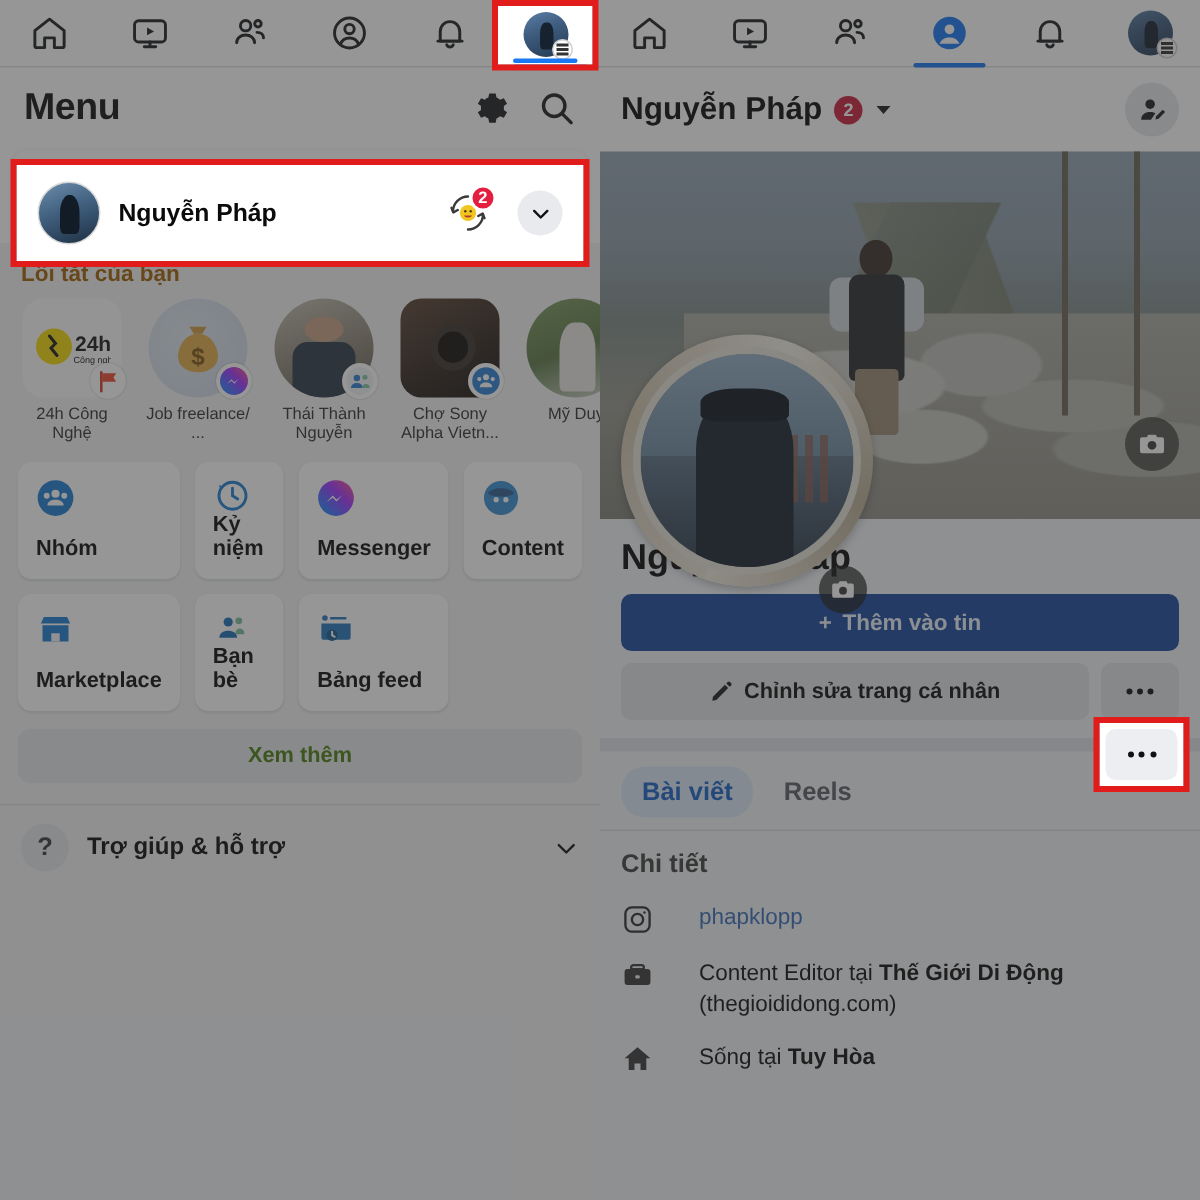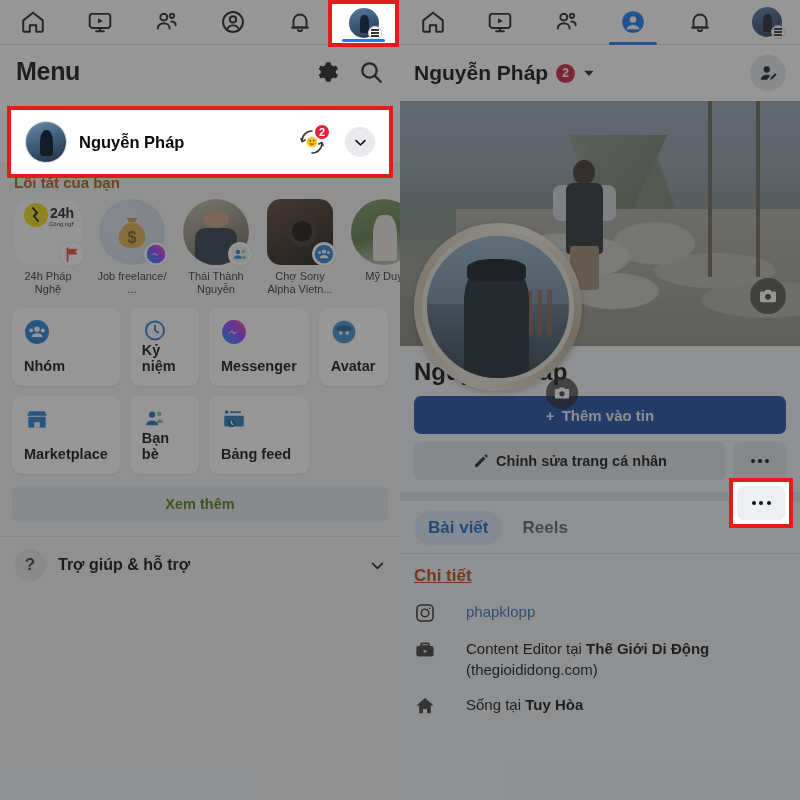--- a/index.html
+++ b/index.html
@@ -250,21 +250,21 @@
     width: 52px; height: 38px; border-radius: 7px; background: #e0e2e7;
     display: flex; align-items: center; justify-content: center; gap: 3px;
   }
   .btn-dots span { width: 4px; height: 4px; border-radius: 50%; background: #111; }
 
   .prof-divider { height: 9px; background: #dfe1e6; margin: 12px -14px 0 -14px; }
   .prof-tabs { display: flex; gap: 6px; padding: 10px 0 8px 0; }
   .ptab { padding: 7px 14px; border-radius: 16px; font-size: 17px; font-weight: bold; color: #5c5f64; }
   .ptab.active { background: #dbe7f6; color: #1b63c4; }
   .prof-sub { height: 1px; background: #d8dadf; margin: 0 -14px; }
-  .detail-title { font-size: 17px; font-weight: bold; color: #c2410c; padding: 12px 0 8px 0; text-decoration: underline; }
+  .detail-title { font-size: 17px; font-weight: bold; color: #404040; padding: 12px 0 8px 0; }
   .detail-row { display: flex; align-items: flex-start; gap: 30px; padding: 7px 0; }
   .detail-ico { width: 22px; height: 22px; flex: 0 0 22px; margin-top: 1px; }
   .detail-txt { font-size: 15px; line-height: 21px; color: #111; }
   .detail-txt.link { color: #3b6fb8; }
   .detail-txt b { font-weight: bold; }
 
   
   .hl { position: absolute; border: 4px solid #e21b1b; z-index: 90; pointer-events: none; }
   .hl-white { position: absolute; z-index: 88; pointer-events: none; }
 </style>
@@ -365,36 +365,36 @@
           </div>
         </div>
       </div>
 
       <div class="section-label">Lối tắt của bạn</div>
 
       <div class="shortcuts">
 
         <div class="sc">
           <div class="sc-imgwrap">
-            <div class="sc-img rsq" style="background:#fbfbfb; display:flex; justify-content:center;">
+            <div class="sc-img rsq" style="background:#fbfbfb; display:flex; align-items:center; justify-content:center;">
               <svg width="52" height="34" viewBox="0 0 52 34">
                 <circle cx="14" cy="16" r="12" fill="#f5d90a"></circle>
                 <path d="M11 9l4 5-3 3 4 5" stroke="#1a1a1a" stroke-width="2" fill="none" stroke-linecap="round"></path>
                 <text x="28" y="19" font-family="Liberation Sans" font-size="14" font-weight="bold" fill="#1a1a1a">24h</text>
                 <text x="27" y="27" font-family="Liberation Sans" font-size="6" fill="#1a1a1a">Công nghệ</text>
               </svg>
             </div>
             <div class="sc-badge">
               <svg width="17" height="17" viewBox="0 0 24 24">
                 <path d="M5 3v18" stroke="#d93a2b" stroke-width="2.4" stroke-linecap="round"></path>
                 <path d="M6 4h13l-2.5 4L19 12H6z" fill="#ef4b31"></path>
               </svg>
             </div>
           </div>
-          <div class="sc-label">24h Pháp Nghệ</div>
+          <div class="sc-label">24h Công Nghệ</div>
         </div>
 
         <div class="sc">
           <div class="sc-imgwrap">
             <div class="sc-img round" style="background:radial-gradient(circle at 40% 40%,#dfe7f0,#cdd7e4); display:flex; align-items:center; justify-content:center;">
               <svg width="38" height="40" viewBox="0 0 40 42">
                 <path d="M14 6h12l-3 5h-6z" fill="#cf9b3e"></path>
                 <path d="M20 11c9 0 14 9 14 16s-6 11-14 11S6 34 6 27s5-16 14-16z" fill="#e0aa4b"></path>
                 <text x="20" y="33" text-anchor="middle" font-family="Liberation Sans" font-size="17" font-weight="bold" fill="#7e5716">$</text>
               </svg>
@@ -497,21 +497,21 @@
           </svg>
           <div class="tile-lbl">Messenger</div>
         </div>
         <div class="tile">
           <svg class="tile-ico" viewBox="0 0 24 24">
             <circle cx="12" cy="12" r="10.5" fill="#3b8ed0"></circle>
             <path d="M4 9c2-4 14-4 16 0 0 0-1 2-8 2S4 9 4 9z" fill="#2e5f93"></path>
             <circle cx="9" cy="13" r="1.6" fill="#fff"></circle>
             <circle cx="15" cy="13" r="1.6" fill="#fff"></circle>
           </svg>
-          <div class="tile-lbl">Avatar</div>
+          <div class="tile-lbl">Content</div>
         </div>
         <div class="tile">
           <svg class="tile-ico" viewBox="0 0 24 24">
             <path d="M3 8 4.8 4h14.4L21 8z" fill="#1f7fd0"></path>
             <path d="M4 9h16v10H4z" fill="#1f7fd0"></path>
             <path d="M9.4 19v-5h5.2v5z" fill="#f3f5f7"></path>
           </svg>
           <div class="tile-lbl">Marketplace</div>
         </div>
         <div class="tile">

